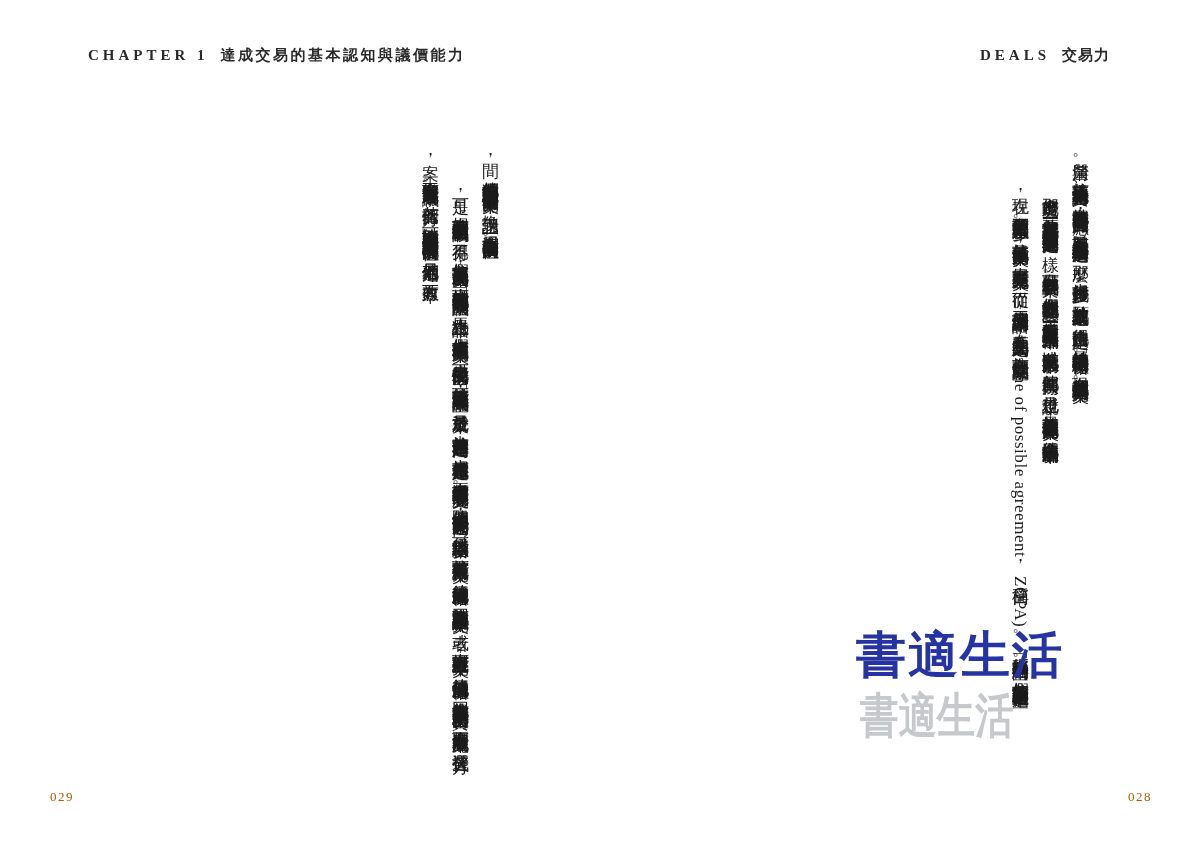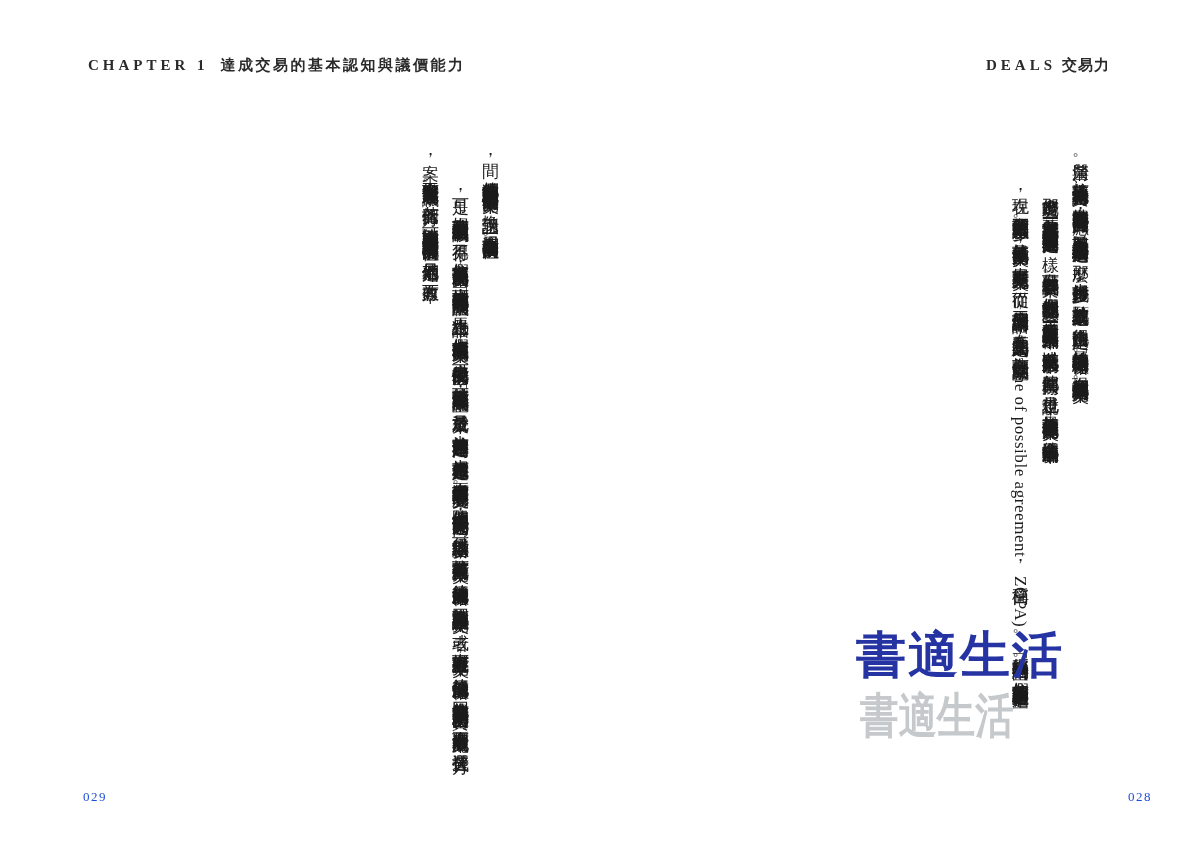--- a/index.html
+++ b/index.html
@@ -7,29 +7,29 @@
     width: 1200px; height: 851px;
     background: #ffffff;
     position: relative;
     font-family: "Liberation Serif", serif;
     color: #1e1e1e;
     overflow: hidden;
   }
 
   
   .running-head {
-    position: absolute; top: 56px;
+    position: absolute; top: 46px;
     font-size: 15px; color: #2a2a2a;
     white-space: nowrap;
   }
   .running-head-left { left: 88px; }
   .running-head-right { right: 90px; }
   .latin-label { letter-spacing: 4px; font-weight: bold; }
   .cjk-label { letter-spacing: 2.5px; margin-left: 12px; font-weight: bold; }
-  .running-head-right .cjk-label { margin-left: 6px; letter-spacing: 1px; }
+  .running-head-right .cjk-label { letter-spacing: 1px; }
 
   
   .text-block {
     position: absolute;
     top: 150px;
     height: 601px;
     writing-mode: vertical-rl;
     text-orientation: mixed;
     font-size: 17px;
     line-height: 30px;
@@ -62,21 +62,21 @@
     color: rgba(150, 156, 162, 0.55);
     transform: scale(0.80, 1.0);
     transform-origin: left top;
     z-index: 2;
     white-space: nowrap;
   }
 
   
   .folio {
     position: absolute; top: 789px;
-    font-size: 13px; letter-spacing: 1.5px; color: #1d4ed8; margin-left: 33px;
+    font-size: 13px; letter-spacing: 1.5px; color: #a16207;
   }
   .folio-left { left: 50px; }
   .folio-right { right: 48px; text-align: right; }
 </style>
 </head>
 <body>
 
 <div class="running-head running-head-left">
   <span class="latin-label">CHAPTER 1</span><span class="cjk-label">達成交易的基本認知與議價能力</span>
 </div>

